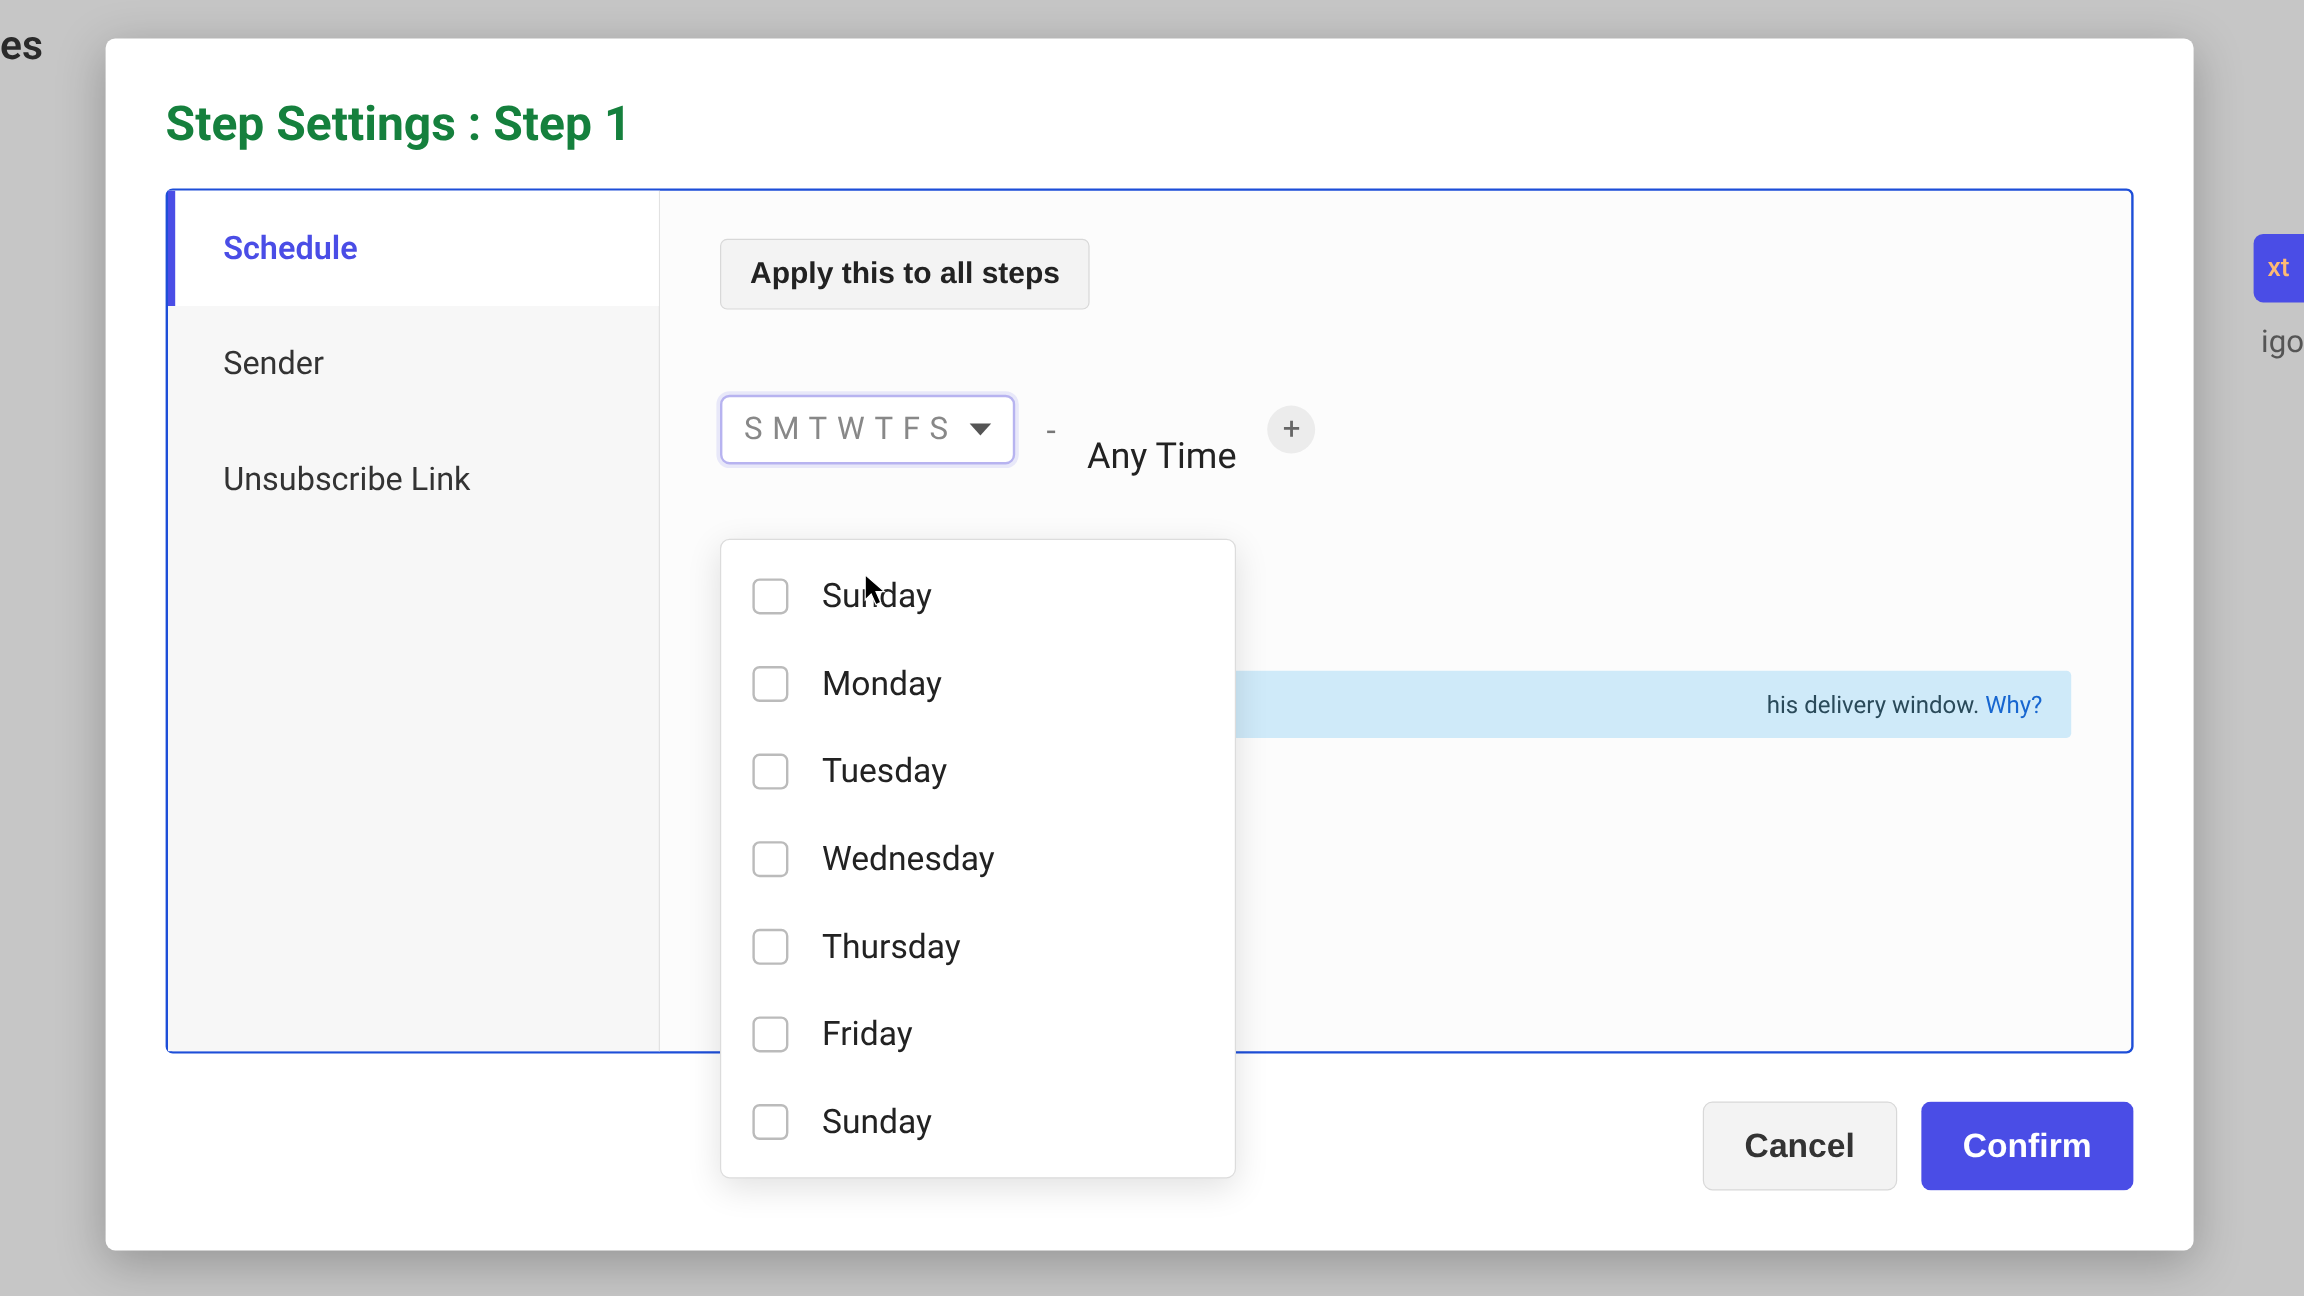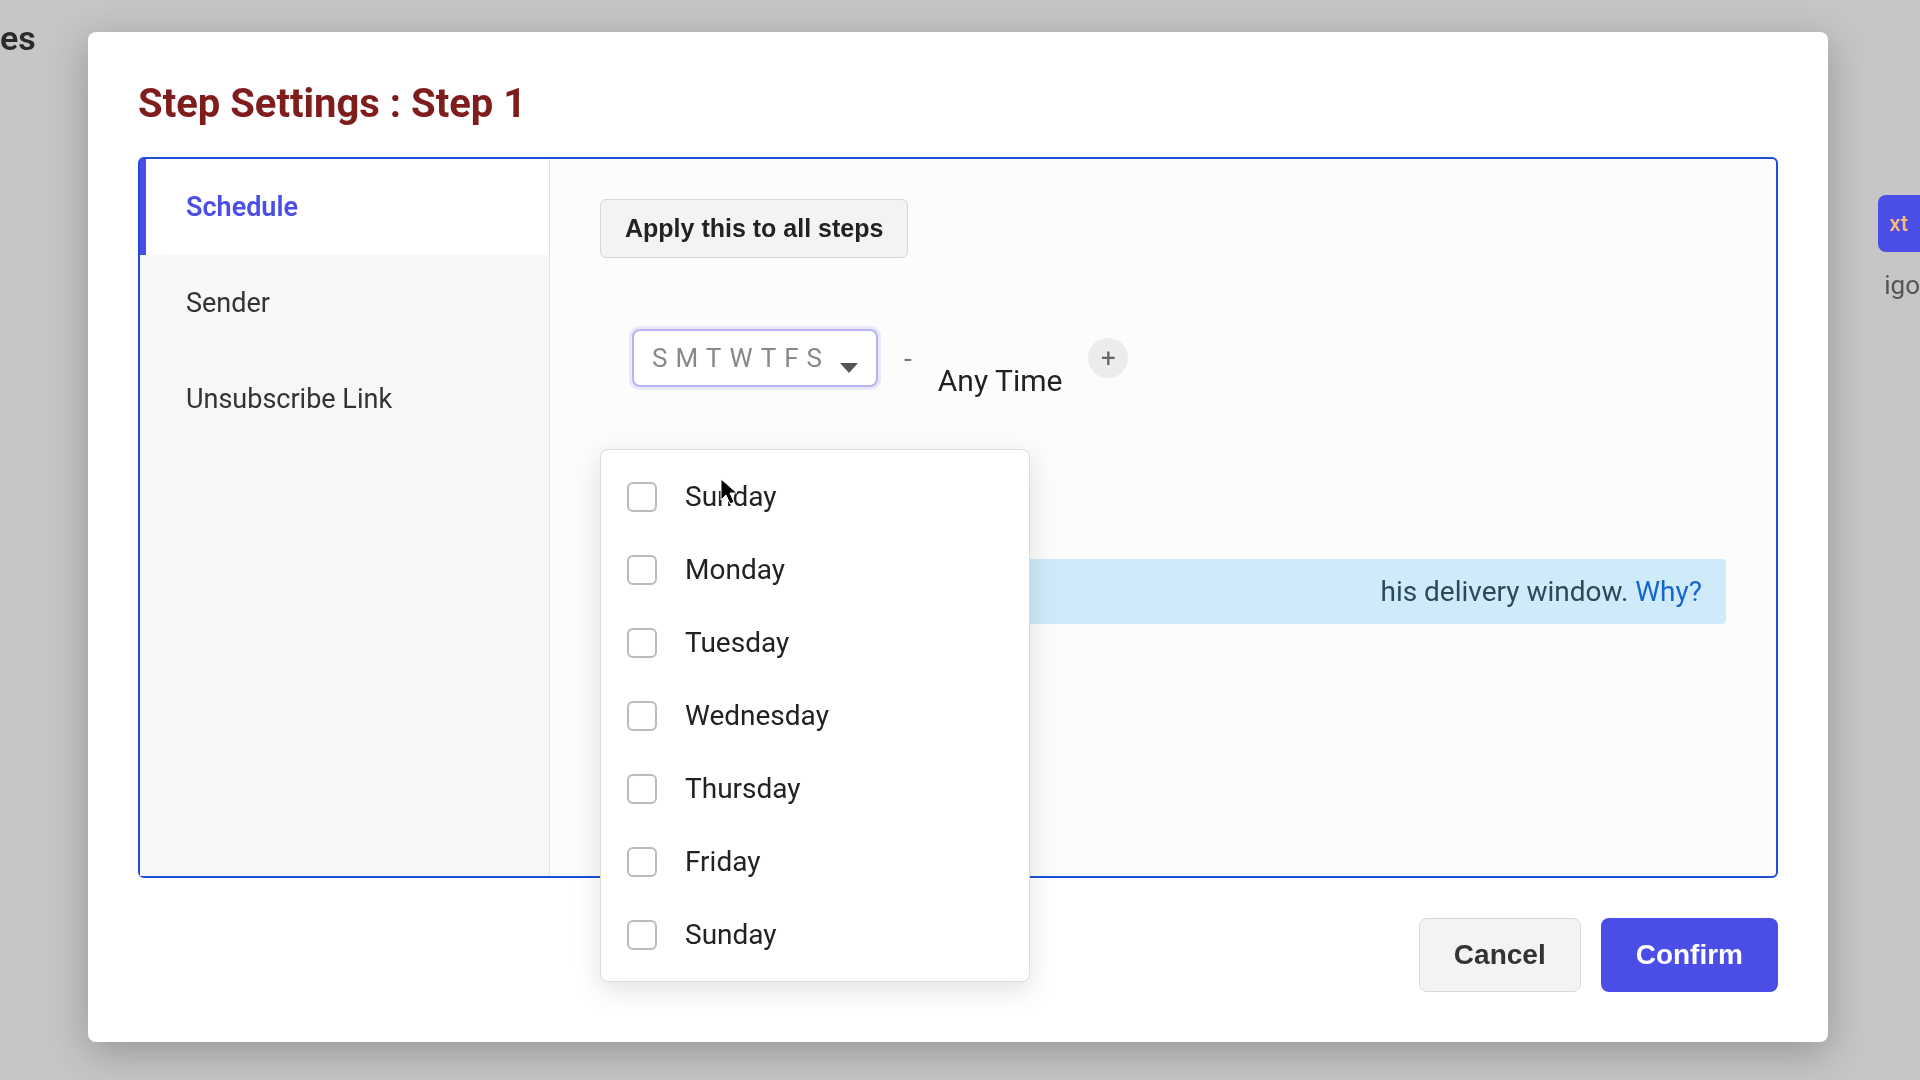--- a/index.html
+++ b/index.html
@@ -51,21 +51,21 @@
     background: #fff;
     border-radius: 8px;
     box-shadow: 0 10px 40px rgba(0,0,0,0.25);
     display: flex;
     flex-direction: column;
   }
   .modal-title {
     padding: 48px 26px 30px 50px;
     font-size: 40px;
     font-weight: 700;
-    color: #7f1d1d;
+    color: #15803d;
   }
   .modal-body {
     display: flex;
     flex: 1;
     margin: 0 50px;
     border: 2px solid #1d4ed8;
     border-radius: 6px;
     overflow: visible;
     background: #fcfcfc;
     position: relative;
@@ -120,32 +120,31 @@
     cursor: pointer;
   }
   .schedule-row {
     margin-top: 60px;
     display: flex;
     align-items: center;
     gap: 26px;
   }
   .day-dropdown {
     display: flex;
-    align-items: flex-end;
+    align-items: center;
     gap: 14px;
     border: 2px solid #b7b3f0;
     border-radius: 8px;
     background: #fff;
     padding: 12px 18px;
     font-size: 26px;
     letter-spacing: 8px;
     color: #888;
     cursor: pointer;
     box-shadow: 0 0 0 3px rgba(90,90,230,0.12);
-    margin-left: 32px;
   }
   .chevron {
     width: 0; height: 0;
     border-left: 9px solid transparent;
     border-right: 9px solid transparent;
     border-top: 10px solid #555;
     margin-left: -4px;
   }
   .dash { font-size: 28px; color: #777; }
   .anytime { font-size: 30px; font-weight: 400; color: #222; margin-top: 45px; }
@@ -161,21 +160,21 @@
     cursor: pointer;
   }
   .info-banner {
     position: absolute;
     top: 400px;
     left: 50px;
     right: 50px;
     background: #cfeaf9;
     color: #2a4a5a;
     padding: 16px 24px;
-    font-size: 28px;
+    font-size: 20px;
     border-radius: 4px;
     text-align: right;
   }
   .info-banner a { color: #1766d0; text-decoration: none; }
   .dropdown-panel {
     position: absolute;
     top: 290px;
     left: 50px;
     width: 430px;
     background: #fff;

